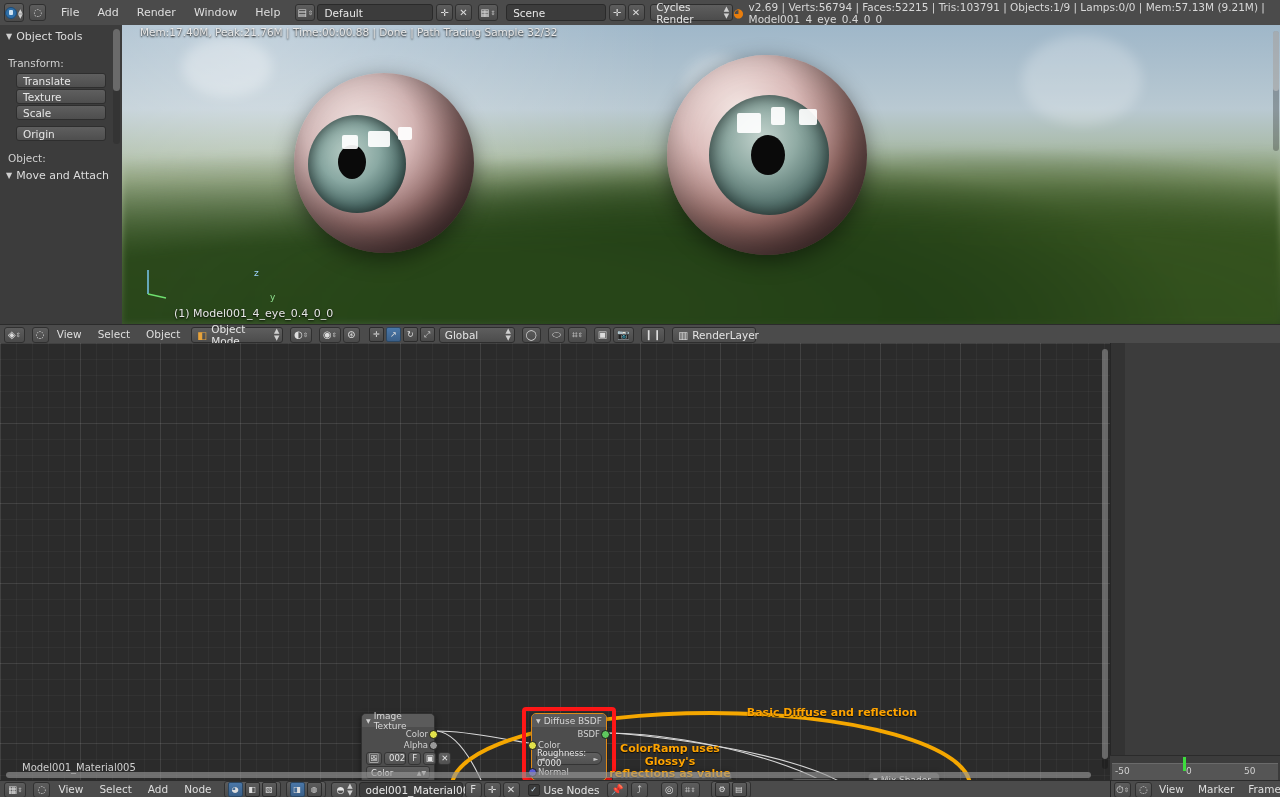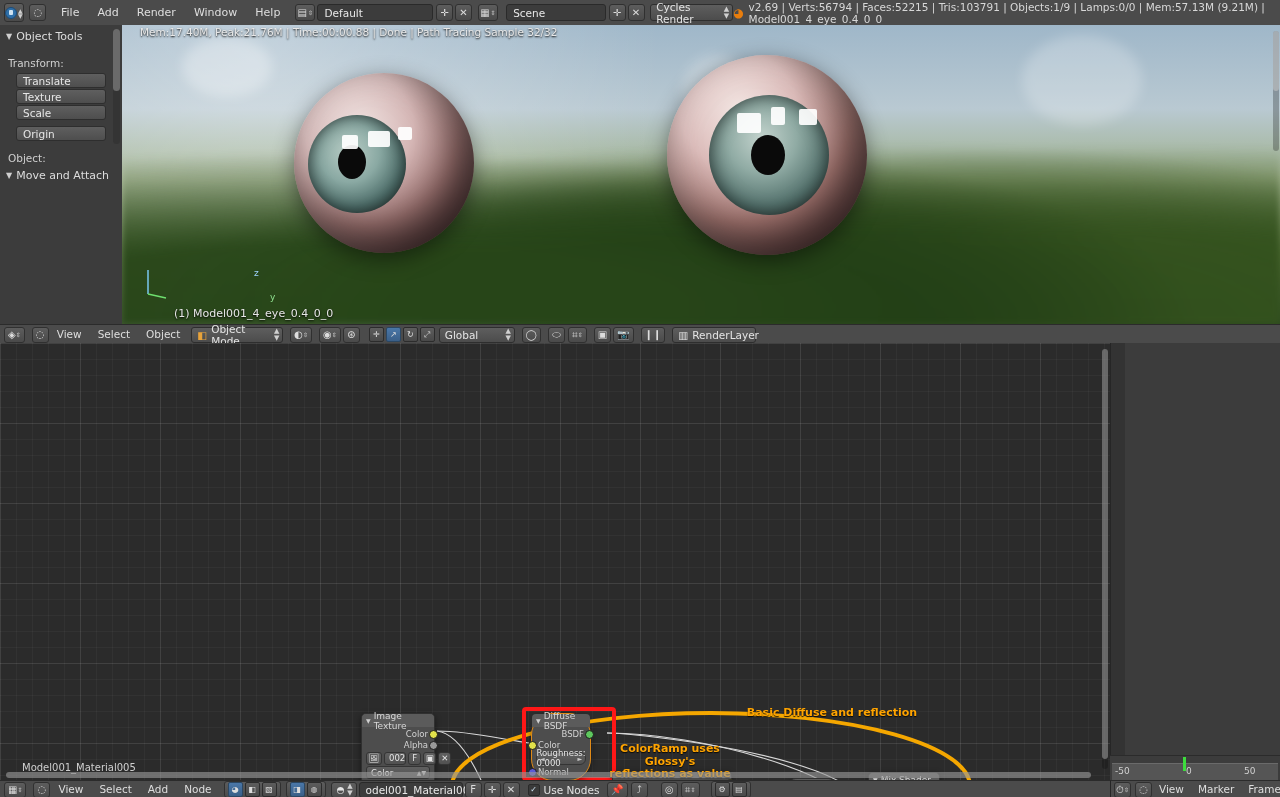--- a/index.html
+++ b/index.html
@@ -324,21 +324,21 @@
           <div class="widget flat" style="flex:0 0 11px;justify-content:center;padding:0;">✕</div>
         </div>
         <div class="widget flat">
             <span>Color</span>
             <span class="dda">▲▼</span>
           </div>
 
       </div>
     </div>
 
-    <div class="node sel" style="left:531px;top:370px;width:60px;border-radius:22px;">
+    <div class="node sel" style="left:531px;top:370px;width:76px;">
       <div class="nhdr">
           <span class="tri">▼</span>
           <span>Diffuse BSDF</span>
         </div>
       <div class="nbody">
         <div class="row out">
             <span class="sock r s-green"></span>
             <span>BSDF</span>
           </div>
         <div class="row">

